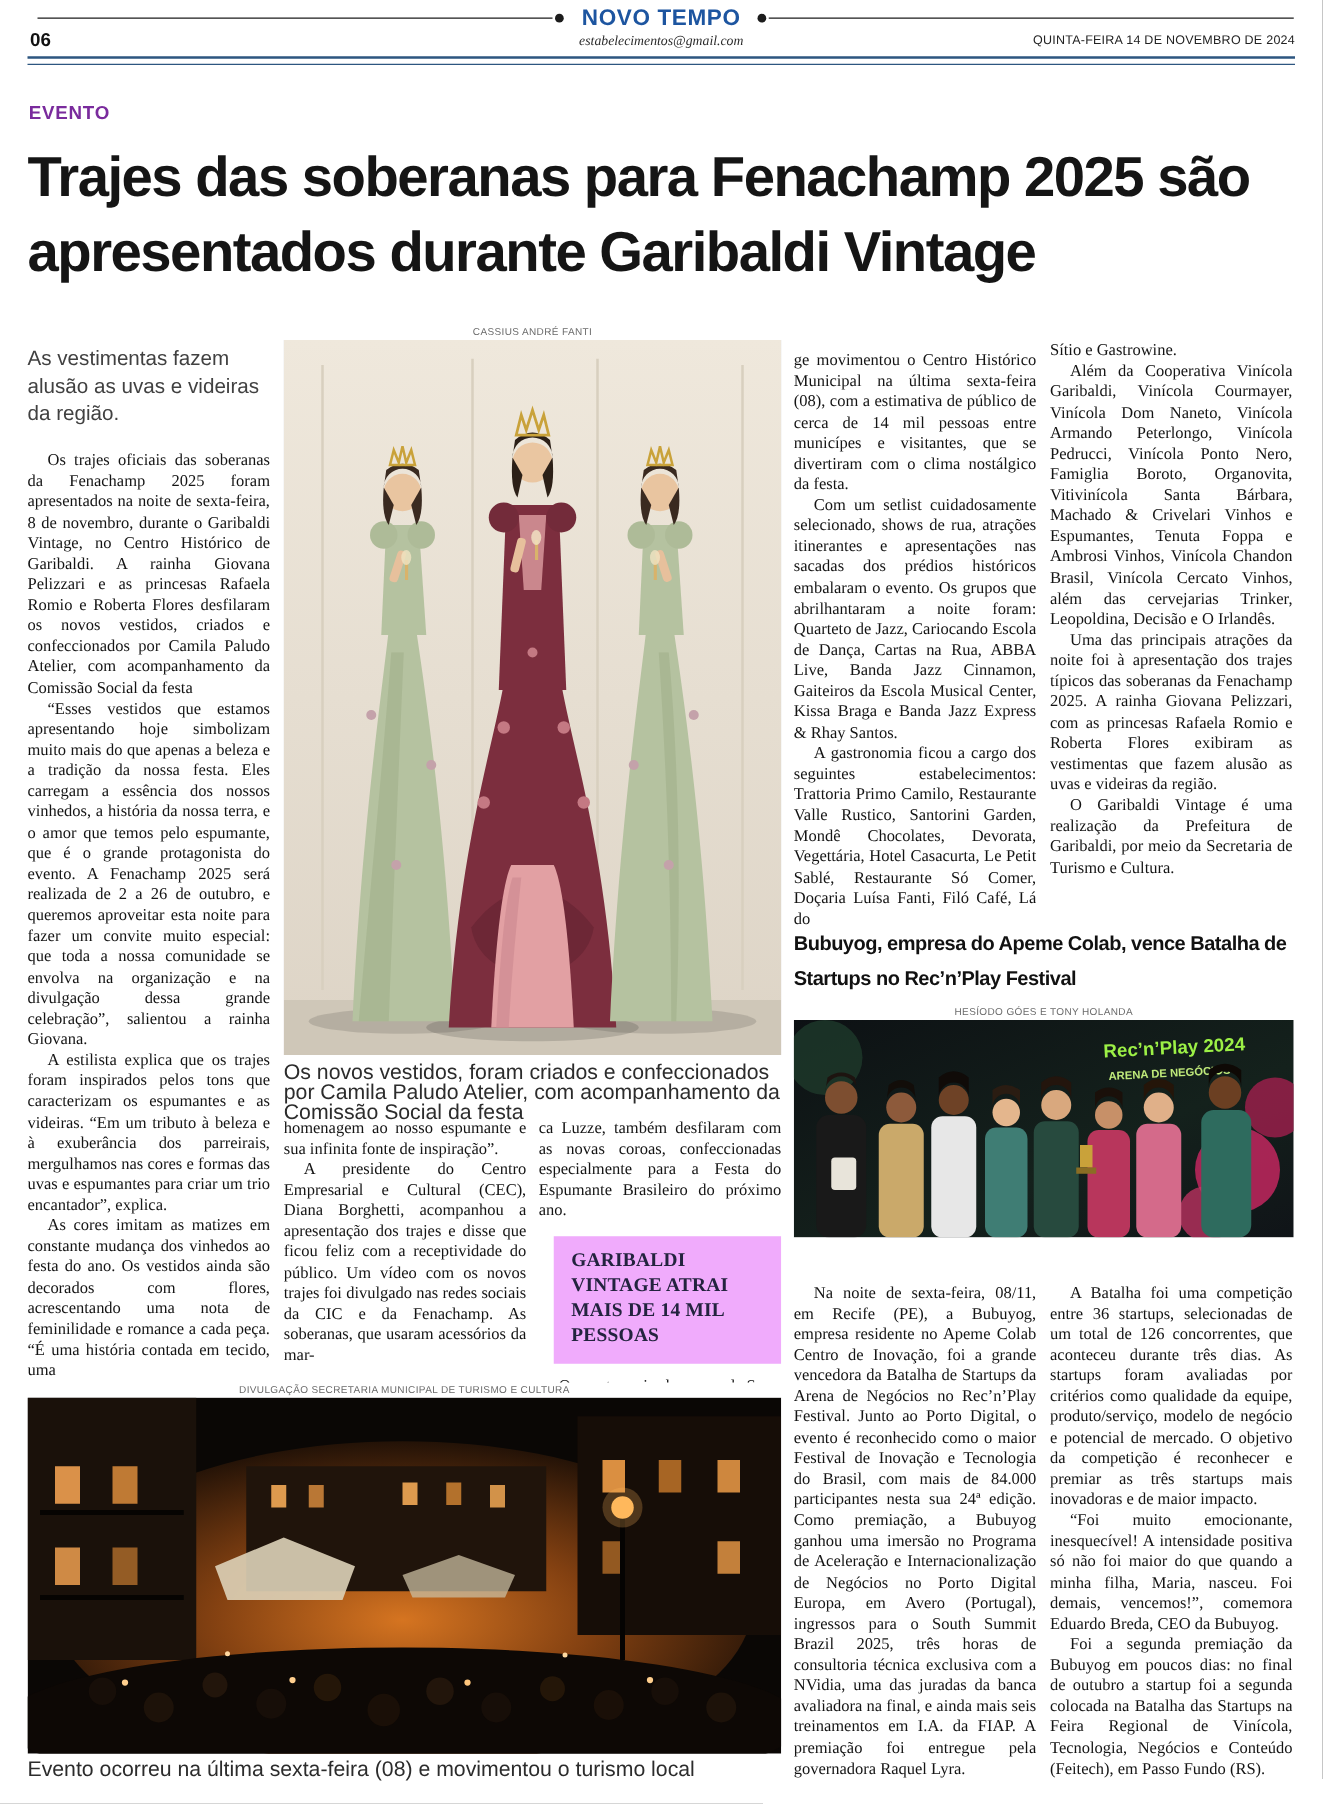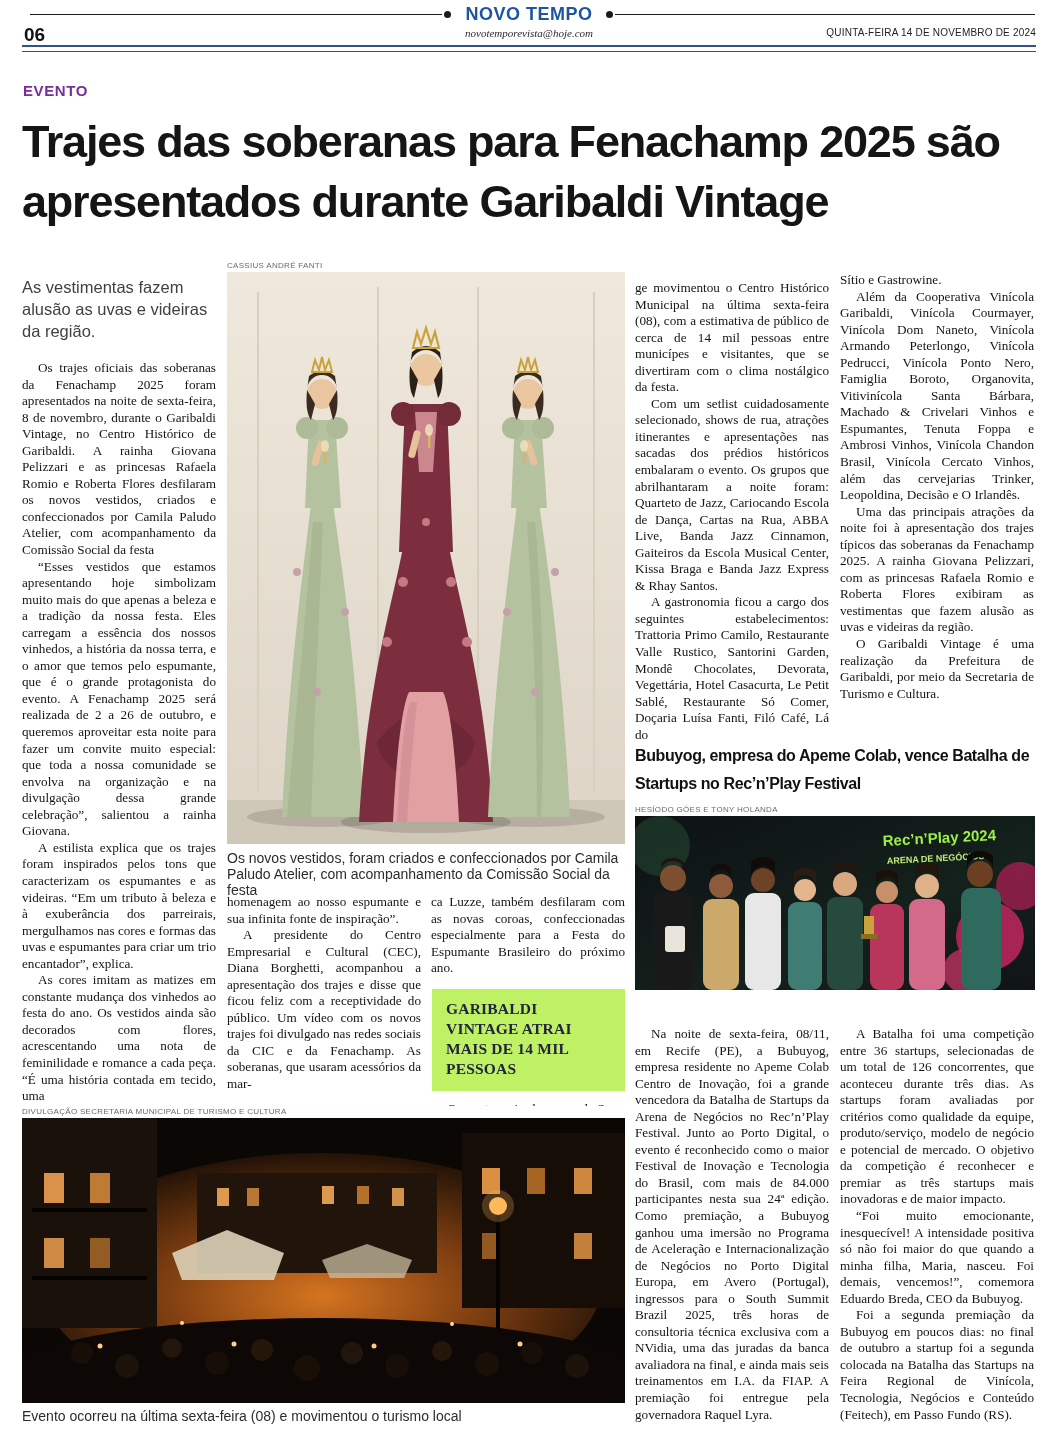--- a/index.html
+++ b/index.html
@@ -13,21 +13,21 @@
 
   
   .mast-rule { height:0; border-top:1.6px solid #1c1c1c; top:14px; }
   .mast-dot { width:7px; height:7px; border-radius:50%; background:#1c1c1c; top:11px; }
   .brand { top:4px; left:0; width:1058px; text-align:center;
     font-family:"Liberation Sans", sans-serif; font-weight:bold;
     font-size:18px; letter-spacing:.5px; color:#1d55a0; }
   .email { top:27px; left:0; width:1058px; text-align:center;
     font-family:"Liberation Serif", serif; font-style:italic; font-size:11px; color:#2b2b2b; }
   .pagenum { top:24px; left:24px; font-family:"Liberation Sans", sans-serif;
-    font-weight:bold; font-size:19px; color:#111; }
+    font-weight:bold; font-size:15px; color:#111; }
   .dateline { top:27px; right:22px; font-family:"Liberation Sans", sans-serif;
     font-size:10px; color:#222; letter-spacing:.2px; }
   .dbl-rule { top:45px; left:22px; width:1014px; height:7px;
     border-top:2.5px solid #2d5680; border-bottom:1.5px solid #2d5680; }
 
   
   .kicker { top:82px; left:23px; font-family:"Liberation Sans", sans-serif;
     font-weight:bold; font-size:15px; letter-spacing:.6px; color:#7a2b9d; }
   .headline1 { top:112px; left:22px; width:1014px;
     font-family:"Liberation Sans", sans-serif; font-weight:bold;
@@ -41,28 +41,28 @@
   .col p.noindent { text-indent:0; }
 
   .c1 { left:22px;  top:360px; height:745px; overflow:hidden; }
   .c2 { left:227px; top:894px; height:212px; overflow:hidden; }
   .c3 { left:431px; top:894px; height:212px; overflow:hidden; }
   .c4 { left:635px; top:280px; height:466px; overflow:hidden; }
   .c5 { left:840px; top:272px; height:466px; overflow:hidden; }
   .cA { left:635px; top:1026px; height:417px; overflow:hidden; }
   .cB { left:840px; top:1026px; height:417px; overflow:hidden; }
 
-  .hl-box { margin:12px 0 10px 1px; background:#bef264; padding:10px 12px 12px 14px;
+  .hl-box { margin:12px 0 10px 12px; background:#f0abfc; padding:10px 12px 12px 14px;
     font-weight:bold; font-size:15.5px; line-height:20px; color:#23233f;
     text-align:left; letter-spacing:.2px; }
 
   
   .credit { font-family:"Liberation Sans", sans-serif; font-size:8px;
-    letter-spacing:.3px; color:#6b6b6b; text-align:left; }
-  .caption { font-family:"Liberation Sans", sans-serif; font-size:14px;
+    letter-spacing:.3px; color:#6b6b6b; text-align:center; }
+  .caption { font-family:"Liberation Sans", sans-serif; font-size:17px;
     line-height:16px; color:#2c2c2c; text-align:left; }
   .photo { overflow:hidden; background:#ddd; }
   .photo svg { display:block; }
 
   
   .headline2 { top:742px; left:635px; width:402px;
     font-family:"Liberation Sans", sans-serif; font-weight:bold;
     font-size:16px; line-height:28px; letter-spacing:-0.4px; color:#111; }
 </style>
 </head>
@@ -70,21 +70,21 @@
 
 <div class="page">
 
   <div class="abs mast-rule" style="left:30px; width:412px;"></div>
   <div class="abs mast-dot" style="left:444px;"></div>
   <div class="abs mast-dot" style="left:606px;"></div>
   <div class="abs mast-rule" style="left:615px; width:420px;"></div>
 
   <div class="abs pagenum">06</div>
   <div class="abs brand">NOVO TEMPO</div>
-  <div class="abs email">novotemporevista@hoje.com</div>
+  <div class="abs email">estabelecimentos@gmail.com</div>
   <div class="abs dateline">QUINTA-FEIRA 14 DE NOVEMBRO DE 2024</div>
   <div class="abs dbl-rule" style="width:1014px;"></div>
 
   <div class="abs kicker">EVENTO</div>
   <h1 class="abs headline1">Trajes das soberanas para Fenachamp 2025 são apresentados durante Garibaldi Vintage</h1>
 
   <div class="abs lead">As vestimentas fazem alusão as uvas e videiras da região.</div>
 
   <div class="abs col c1">
     <p>Os trajes oficiais das soberanas da Fenachamp 2025 foram apresentados na noite de sexta-feira, 8 de novembro, durante o Garibaldi Vintage, no Centro Histórico de Garibaldi. A rainha Giovana Pelizzari e as princesas Rafaela Romio e Roberta Flores desfilaram os novos vestidos, criados e confeccionados por Camila Paludo Atelier, com acompanhamento da Comissão Social da festa</p>

